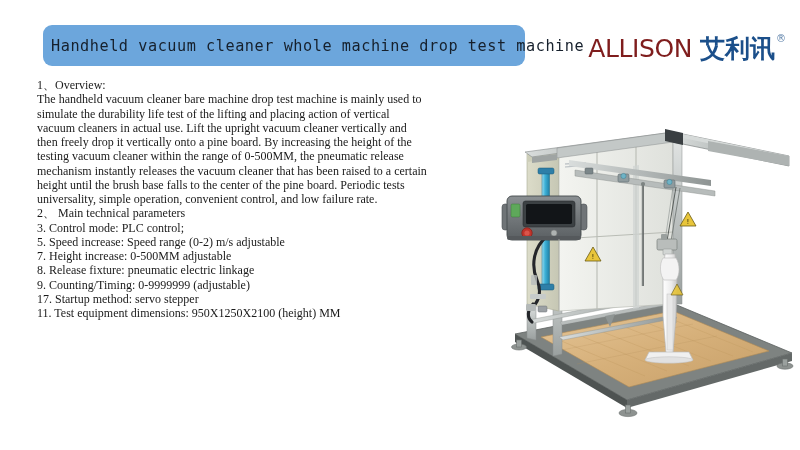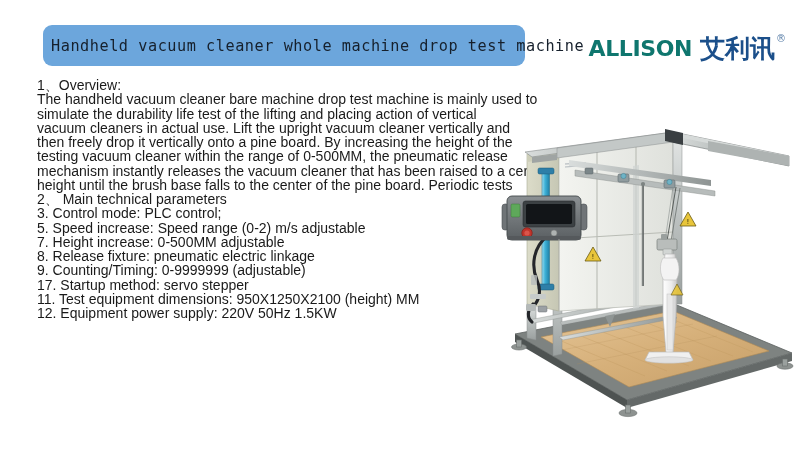--- a/index.html
+++ b/index.html
@@ -41,23 +41,23 @@
   #logo {
     position: absolute;
     right: 14px;
     top: 36px;
     display: flex;
     align-items: flex-start;
     height: 30px;
   }
   #logo .logo-word {
     font-family: "DejaVu Sans", sans-serif;
-    font-weight: bold;
-    font-size: 22px;
-    color: #0f766e;
+    font-weight: normal;
+    font-size: 25px;
+    color: #7f1d1d;
     letter-spacing: -0.4px;
     line-height: 26px;
   }
   #logo .logo-cn {
     font-family: "DejaVu Sans", sans-serif;
     font-weight: bold;
     font-size: 25px;
     color: #1b4f8a;
     line-height: 26px;
     margin-left: 8px;
@@ -73,22 +73,22 @@
   }
 
   
   #body-text {
     position: absolute;
     left: 37px;
     top: 78px;
     width: 480px;
   }
   .txt-line {
-    font-family: Liberation Sans, sans-serif;
-    font-size: 14px;
+    font-family: Liberation Serif, serif;
+    font-size: 12px;
     line-height: 14.25px;
     color: #1a1a1a;
     white-space: pre;
     letter-spacing: 0px;
   }
   .txt-line.heading { }
   .txt-line.item { }
 
   
   #machine-photo {
@@ -115,30 +115,30 @@
 
 <div id="body-text">
   <div class="txt-line heading">1、Overview:</div>
   <div class="txt-line">The handheld vacuum cleaner bare machine drop test machine is mainly used to</div>
   <div class="txt-line">simulate the durability life test of the lifting and placing action of vertical</div>
   <div class="txt-line">vacuum cleaners in actual use. Lift the upright vacuum cleaner vertically and</div>
   <div class="txt-line">then freely drop it vertically onto a pine board. By increasing the height of the</div>
   <div class="txt-line">testing vacuum cleaner within the range of 0-500MM, the pneumatic release</div>
   <div class="txt-line">mechanism instantly releases the vacuum cleaner that has been raised to a certain</div>
   <div class="txt-line">height until the brush base falls to the center of the pine board. Periodic tests</div>
+  <div class="txt-line">universality, simple operation, convenient control, and low failure rate.</div>
 
   <div class="txt-line heading">2、 Main technical parameters</div>
   <div class="txt-line item">3. Control mode: PLC control;</div>
   <div class="txt-line item">5. Speed increase: Speed range (0-2) m/s adjustable</div>
   <div class="txt-line item">7. Height increase: 0-500MM adjustable</div>
   <div class="txt-line item">8. Release fixture: pneumatic electric linkage</div>
   <div class="txt-line item">9. Counting/Timing: 0-9999999 (adjustable)</div>
   <div class="txt-line item">17. Startup method: servo stepper</div>
   <div class="txt-line item">11. Test equipment dimensions: 950X1250X2100 (height) MM</div>
-  <div class="txt-line item">12. Equipment power supply: 220V 50Hz 1.5KW</div>
 </div>
 
 <div id="machine-photo">
 <svg width="300" height="330" viewBox="0 0 300 330" xmlns="http://www.w3.org/2000/svg">
   <defs>
     <linearGradient id="alum" x1="0" y1="0" x2="0" y2="1">
       <stop offset="0%" stop-color="#e3e6e5"></stop>
       <stop offset="45%" stop-color="#bfc4c3"></stop>
       <stop offset="100%" stop-color="#9aa09f"></stop>
     </linearGradient>

